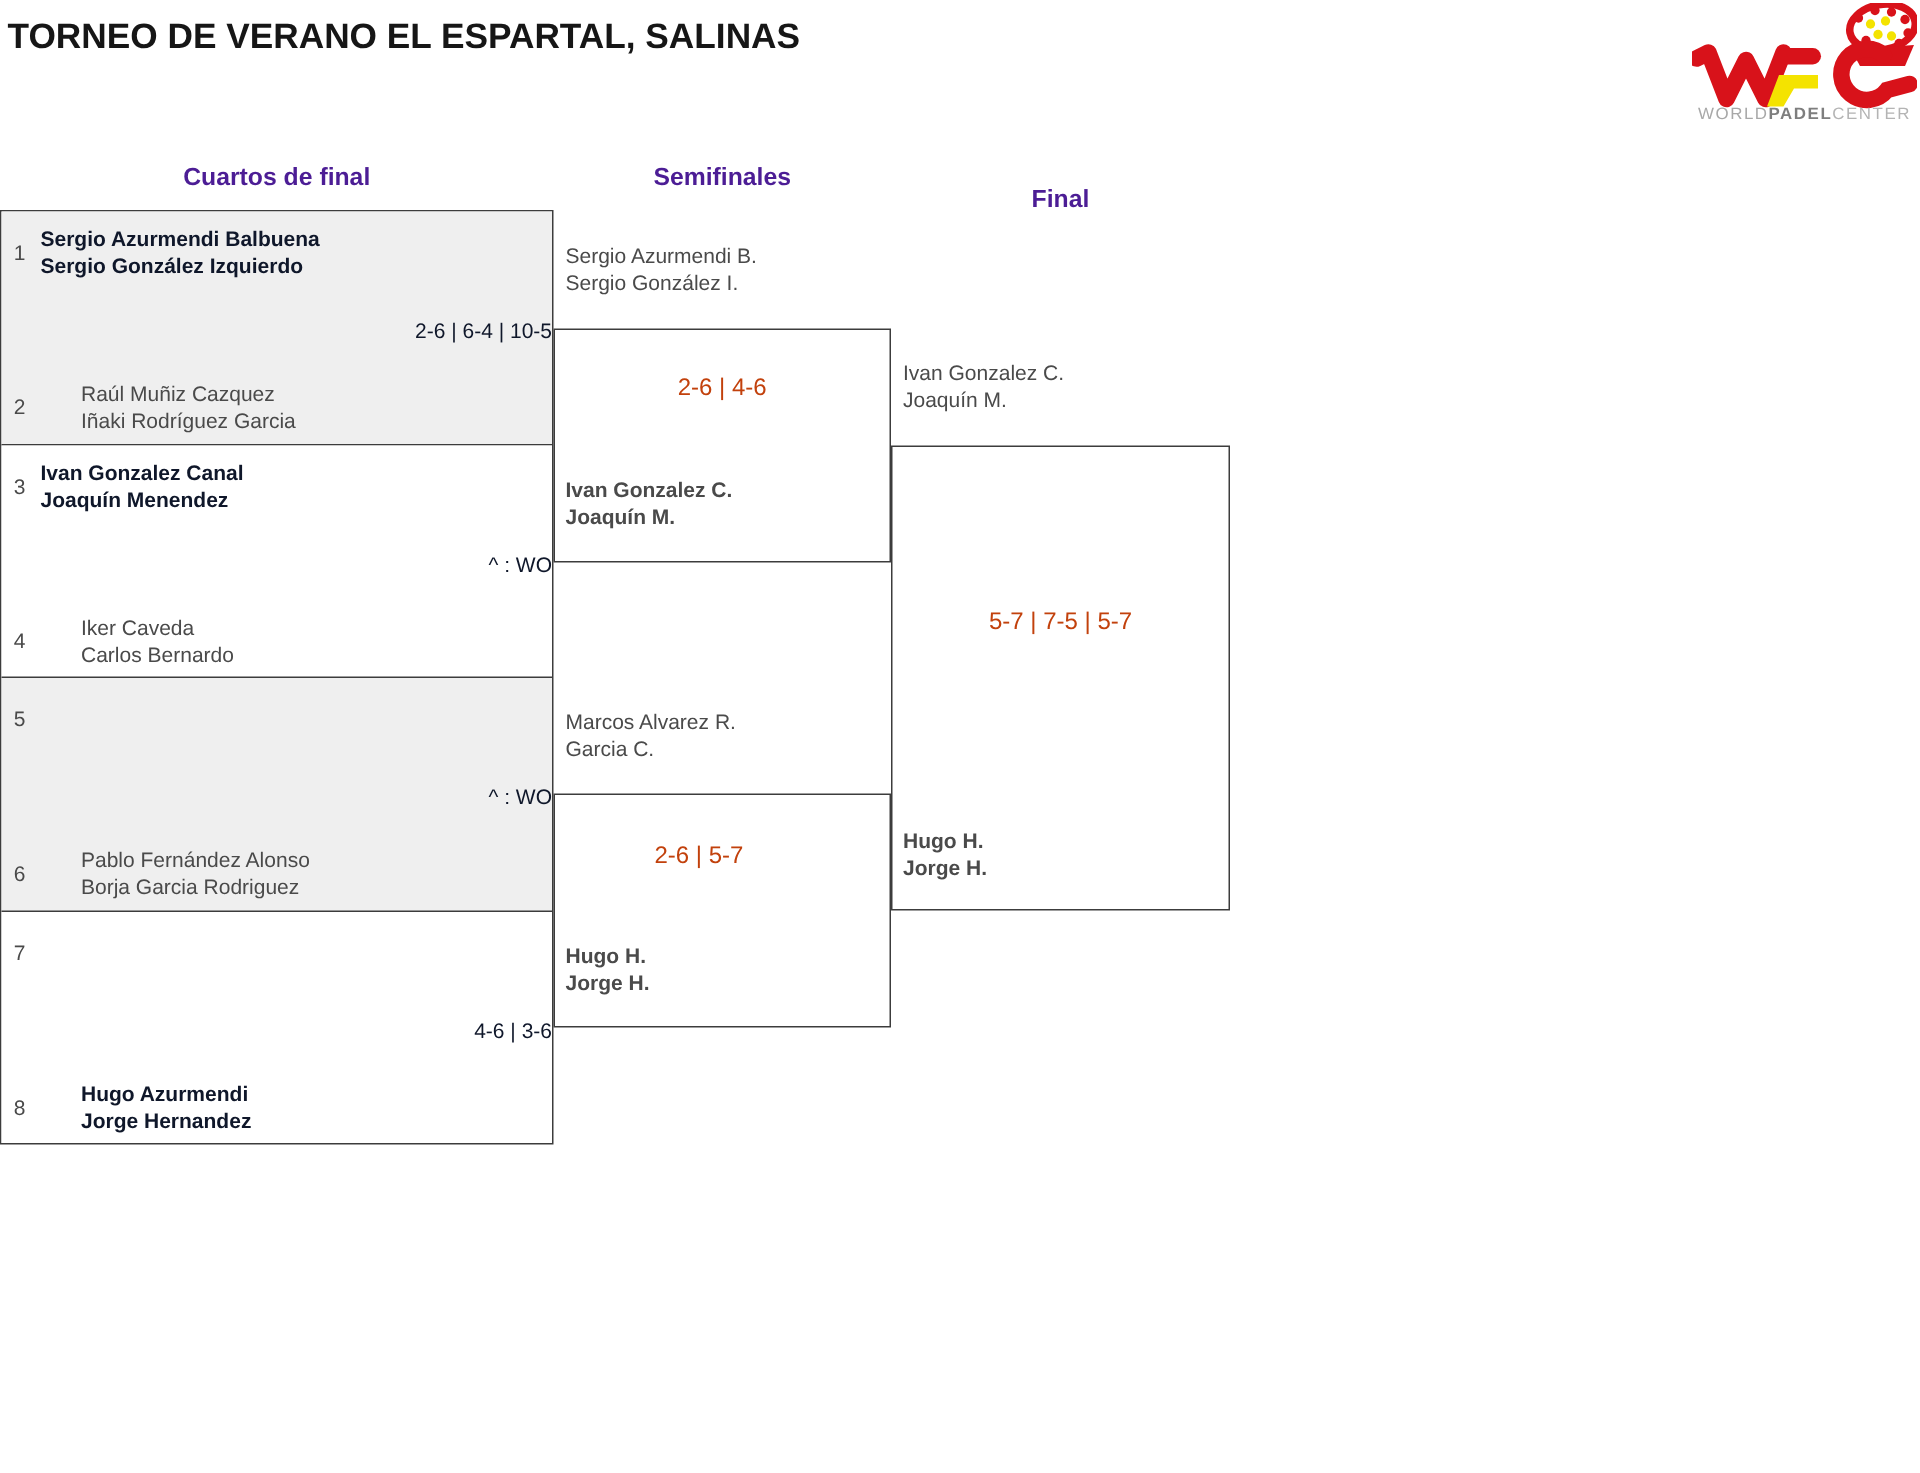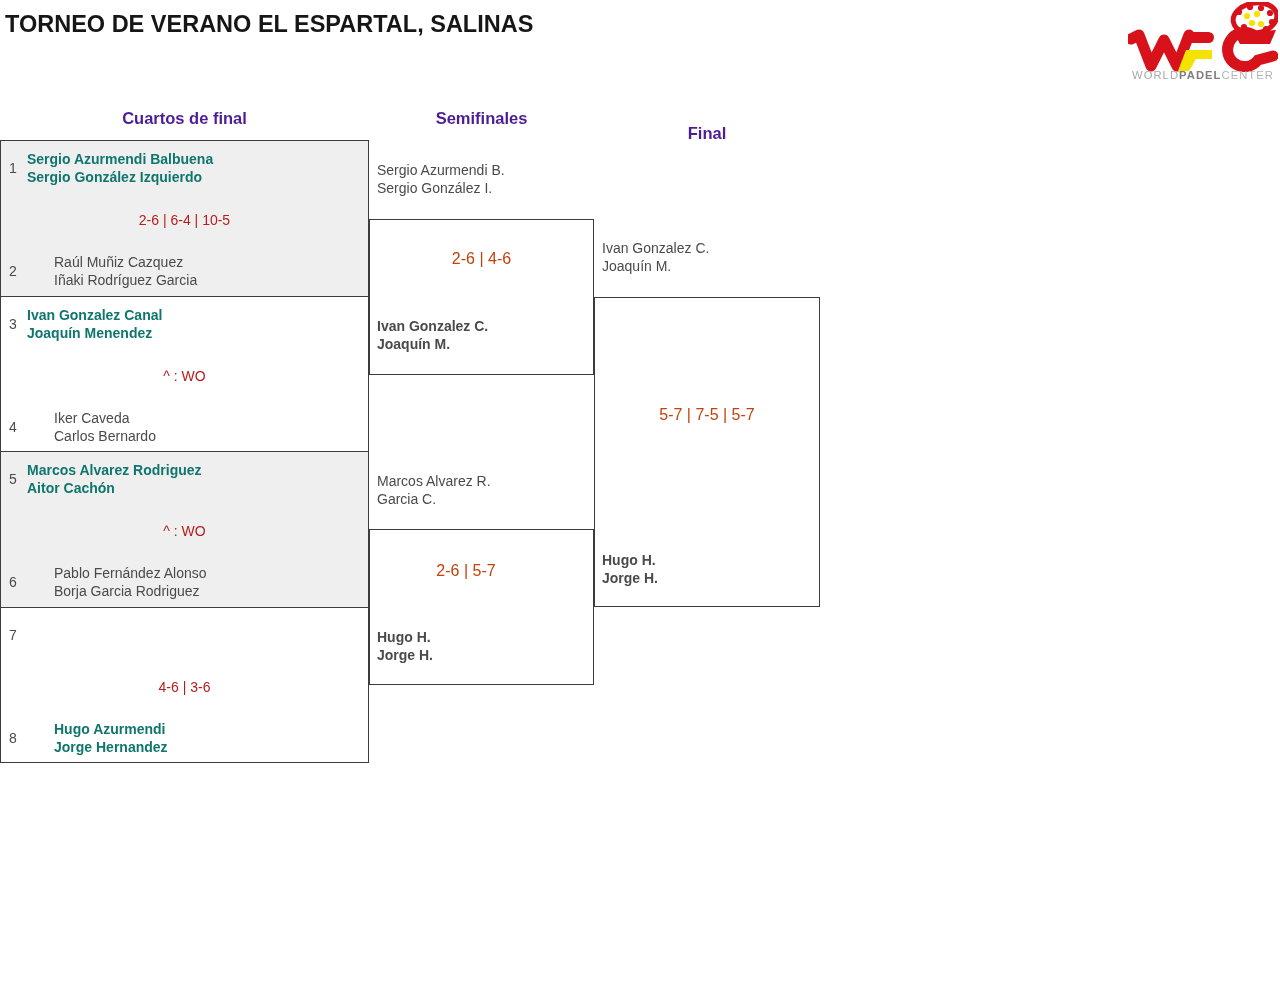--- a/index.html
+++ b/index.html
@@ -26,22 +26,22 @@
   .match.shaded{background:#efefef;}
   .match:not(:last-child){border-bottom:1px solid #3c3c3c;}
 
   .seed{position:absolute;left:2px;width:20px;text-align:center;font-size:14px;line-height:18px;color:#4a4a4a;}
   .seed.s1{top:18px;}
   .seed.s2{top:121px;}
   .team{position:absolute;left:26px;font-size:14px;line-height:18px;color:#4a4a4a;}
   .team div{white-space:nowrap;}
   .team.t1{top:9px;}
   .team.t2{top:112px;margin-left:27px;}
-  .bold{font-weight:700;color:#0f766e;}
-  .m-score{position:absolute;left:0;top:71px;width:100%;text-align:center;font-size:14px;color:#b91c1c;}
+  .bold{font-weight:700;color:#0f172a;}
+  .m-score{position:absolute;left:0;top:71px;width:100%;text-align:right;font-size:14px;color:#0f172a;}
 
   
   .sf-box,.final-box{position:absolute;border:1px solid #3c3c3c;box-sizing:border-box;background:transparent;}
   .sf-box{left:369px;width:225px;height:156px;}
   .sf1{top:219px;}
   .sf2{top:529px;}
   .final-box{left:594px;top:297px;width:226px;height:310px;}
 
   .float-team{position:absolute;font-size:14px;line-height:18px;color:#4a4a4a;}
   .float-team div{white-space:nowrap;}
@@ -120,24 +120,20 @@
       <div class="m-score">^ : WO</div>
       <div class="seed s2">4</div>
       <div class="team t2">
         <div>Iker Caveda</div>
         <div>Carlos Bernardo</div>
       </div>
     </div>
 
     <div class="match shaded">
       <div class="seed s1">5</div>
-      <div class="team t1 bold">
-        <div>Marcos Alvarez Rodriguez</div>
-        <div>Aitor Cachón</div>
-      </div>
       <div class="m-score">^ : WO</div>
       <div class="seed s2">6</div>
       <div class="team t2">
         <div>Pablo Fernández Alonso</div>
         <div>Borja Garcia Rodriguez</div>
       </div>
     </div>
 
     <div class="match">
       <div class="seed s1">7</div>

